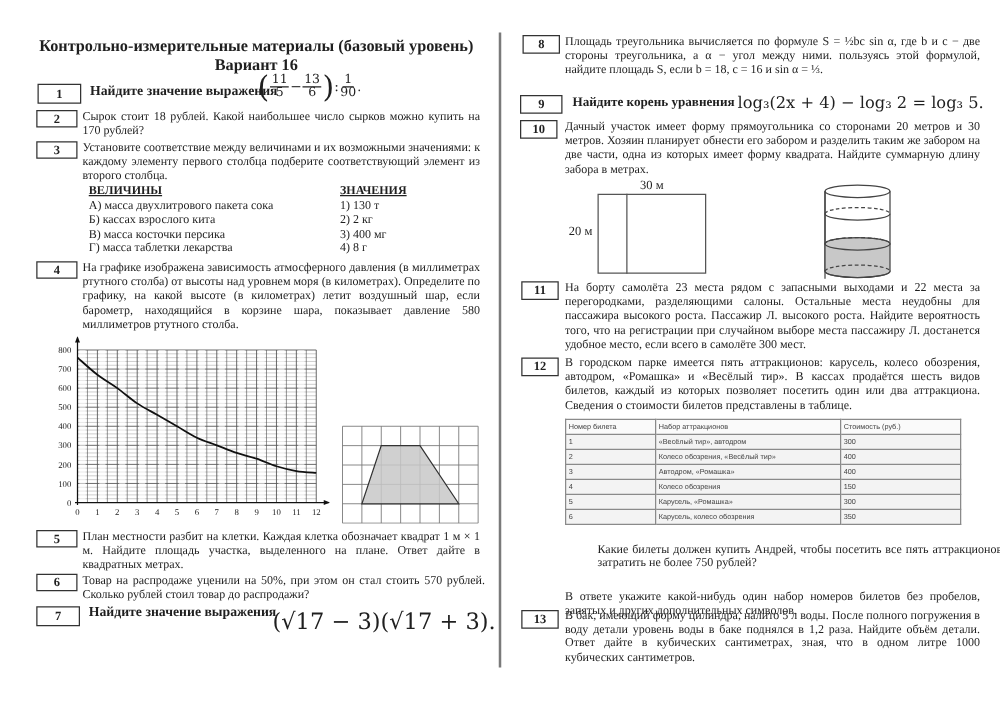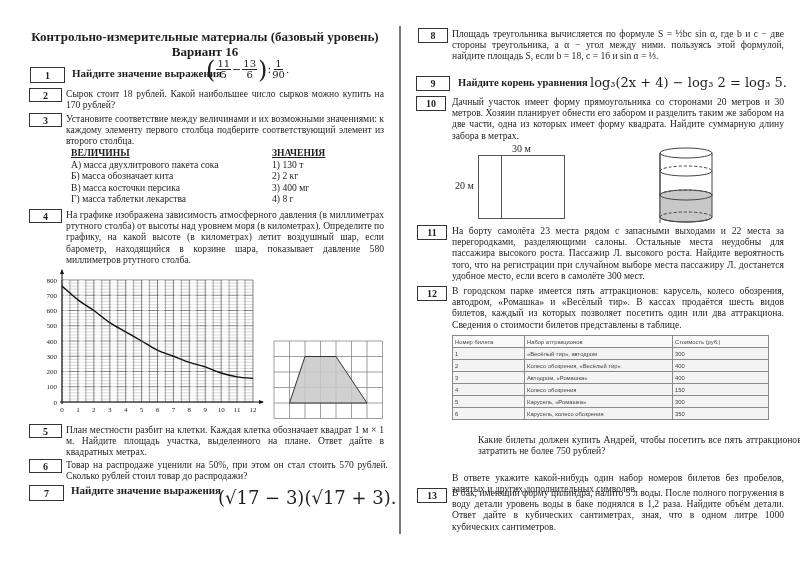--- a/index.html
+++ b/index.html
@@ -46,21 +46,21 @@
 </div>
 
 <div class="numbox" style="left:29px;top:88px;width:33px;height:14px;">2</div>
 <div class="q" style="left:66px;top:88px;width:318px;">Сырок стоит 18 рублей. Какой наибольшее число сырков можно купить на 170 рублей?</div>
 
 <div class="numbox" style="left:29px;top:113px;width:33px;height:14px;">3</div>
 <div class="q" style="left:66px;top:113px;width:318px;">Установите соответствие между величинами и их возможными значениями: к каждому элементу первого столбца подберите соответствующий элемент из второго столбца.</div>
 <div class="tbl2col" style="left:71px;top:147px;">
   <div class="hdr">ВЕЛИЧИНЫ</div>
   <div>А) масса двухлитрового пакета сока</div>
-  <div>Б) масса обозначает кита</div>
+  <div>Б) кассах взрослого кита</div>
   <div>В) масса косточки персика</div>
   <div>Г) масса таблетки лекарства</div>
 </div>
 <div class="tbl2col" style="left:272px;top:147px;">
   <div class="hdr">ЗНАЧЕНИЯ</div>
   <div>1) 130 т</div>
   <div>2) 2 кг</div>
   <div>3) 400 мг</div>
   <div>4) 8 г</div>
 </div>

